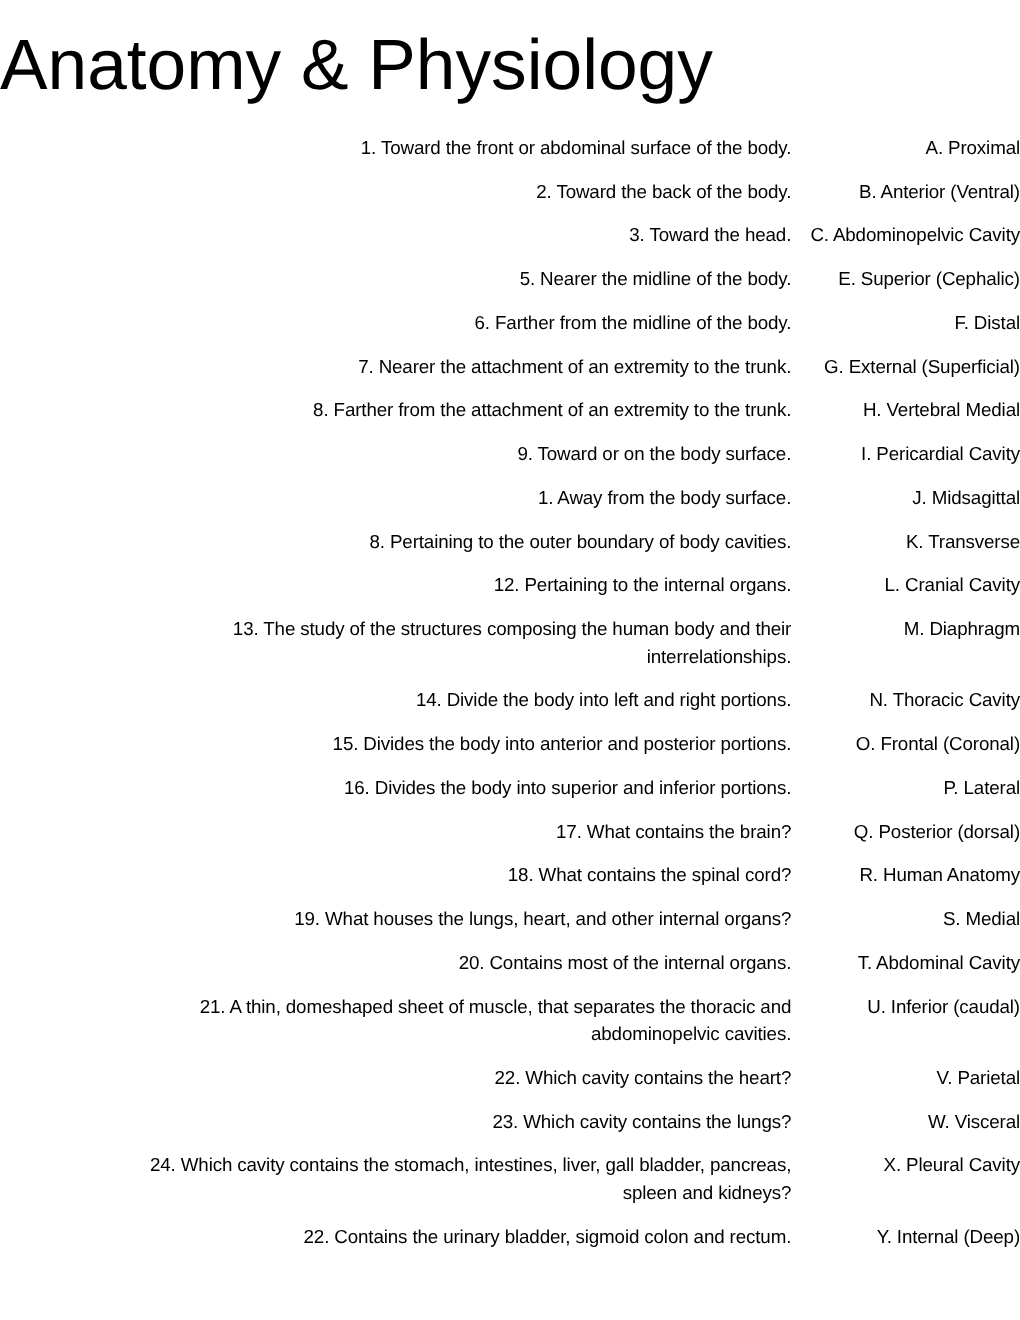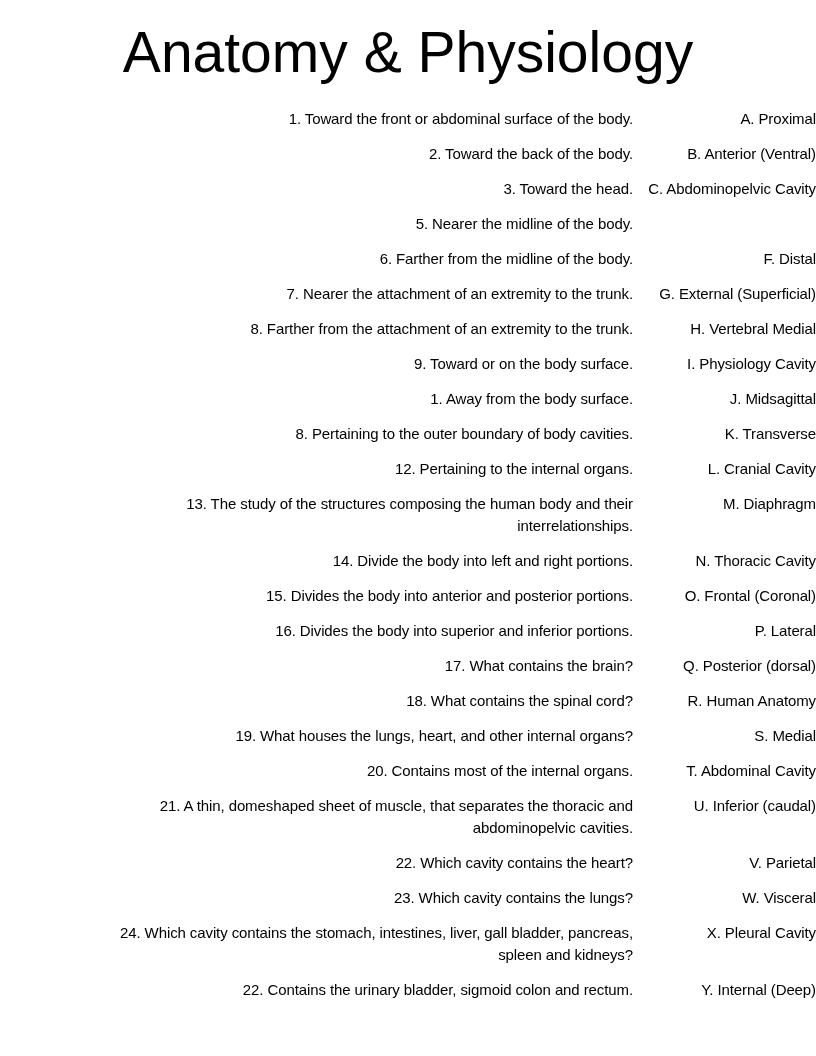--- a/index.html
+++ b/index.html
@@ -17,21 +17,20 @@
   .page {
     width: 816px;
     height: 1056px;
     background: #ffffff;
   }
   .title {
     margin: 24px 0 0 0;
     font-size: 57px;
     font-weight: 400;
     line-height: 1;
-    text-align: center;
     letter-spacing: 0px;
     color: #000000;
   }
   .rows {
     margin-top: 27px;
   }
   .row {
     display: grid;
     grid-template-columns: 633px 1fr;
     align-items: start;
@@ -68,40 +67,41 @@
   </div>
 
   <div class="row">
     <div class="q">3. Toward the head.</div>
     <div class="a">C. Abdominopelvic Cavity</div>
   </div>
 
 
   <div class="row">
     <div class="q">5. Nearer the midline of the body.</div>
+    <div class="a">E. Superior (Cephalic)</div>
   </div>
 
   <div class="row">
     <div class="q">6. Farther from the midline of the body.</div>
     <div class="a">F. Distal</div>
   </div>
 
   <div class="row">
     <div class="q">7. Nearer the attachment of an extremity to the trunk.</div>
     <div class="a">G. External (Superficial)</div>
   </div>
 
   <div class="row">
     <div class="q">8. Farther from the attachment of an extremity to the trunk.</div>
     <div class="a">H. Vertebral Medial</div>
   </div>
 
   <div class="row">
     <div class="q">9. Toward or on the body surface.</div>
-    <div class="a">I. Physiology Cavity</div>
+    <div class="a">I. Pericardial Cavity</div>
   </div>
 
   <div class="row">
     <div class="q">1. Away from the body surface.</div>
     <div class="a">J. Midsagittal</div>
   </div>
 
   <div class="row">
     <div class="q">8. Pertaining to the outer boundary of body cavities.</div>
     <div class="a">K. Transverse</div>

